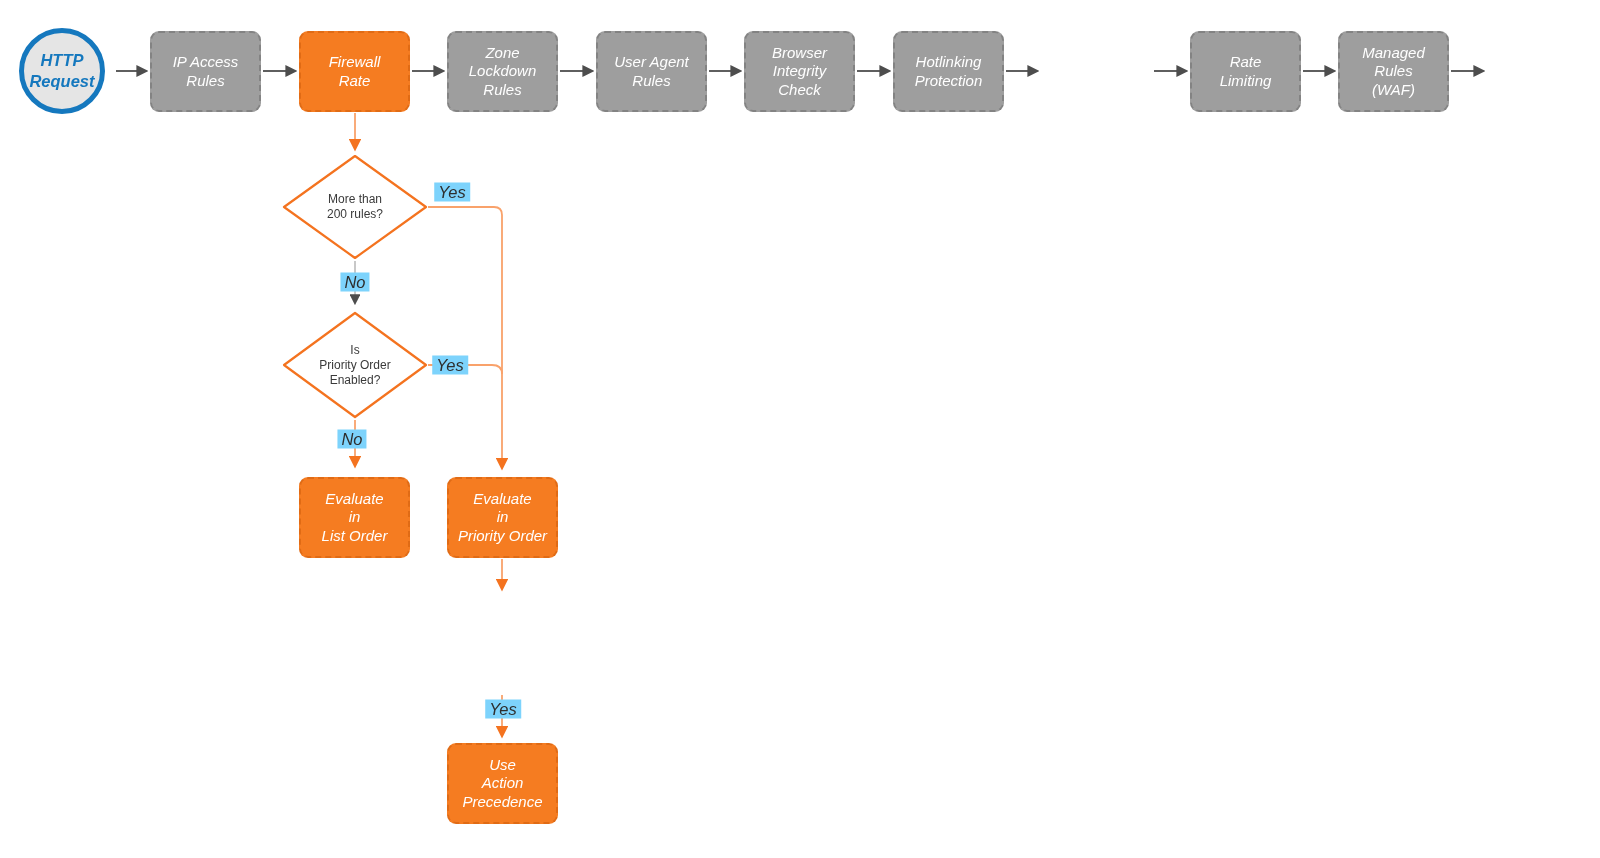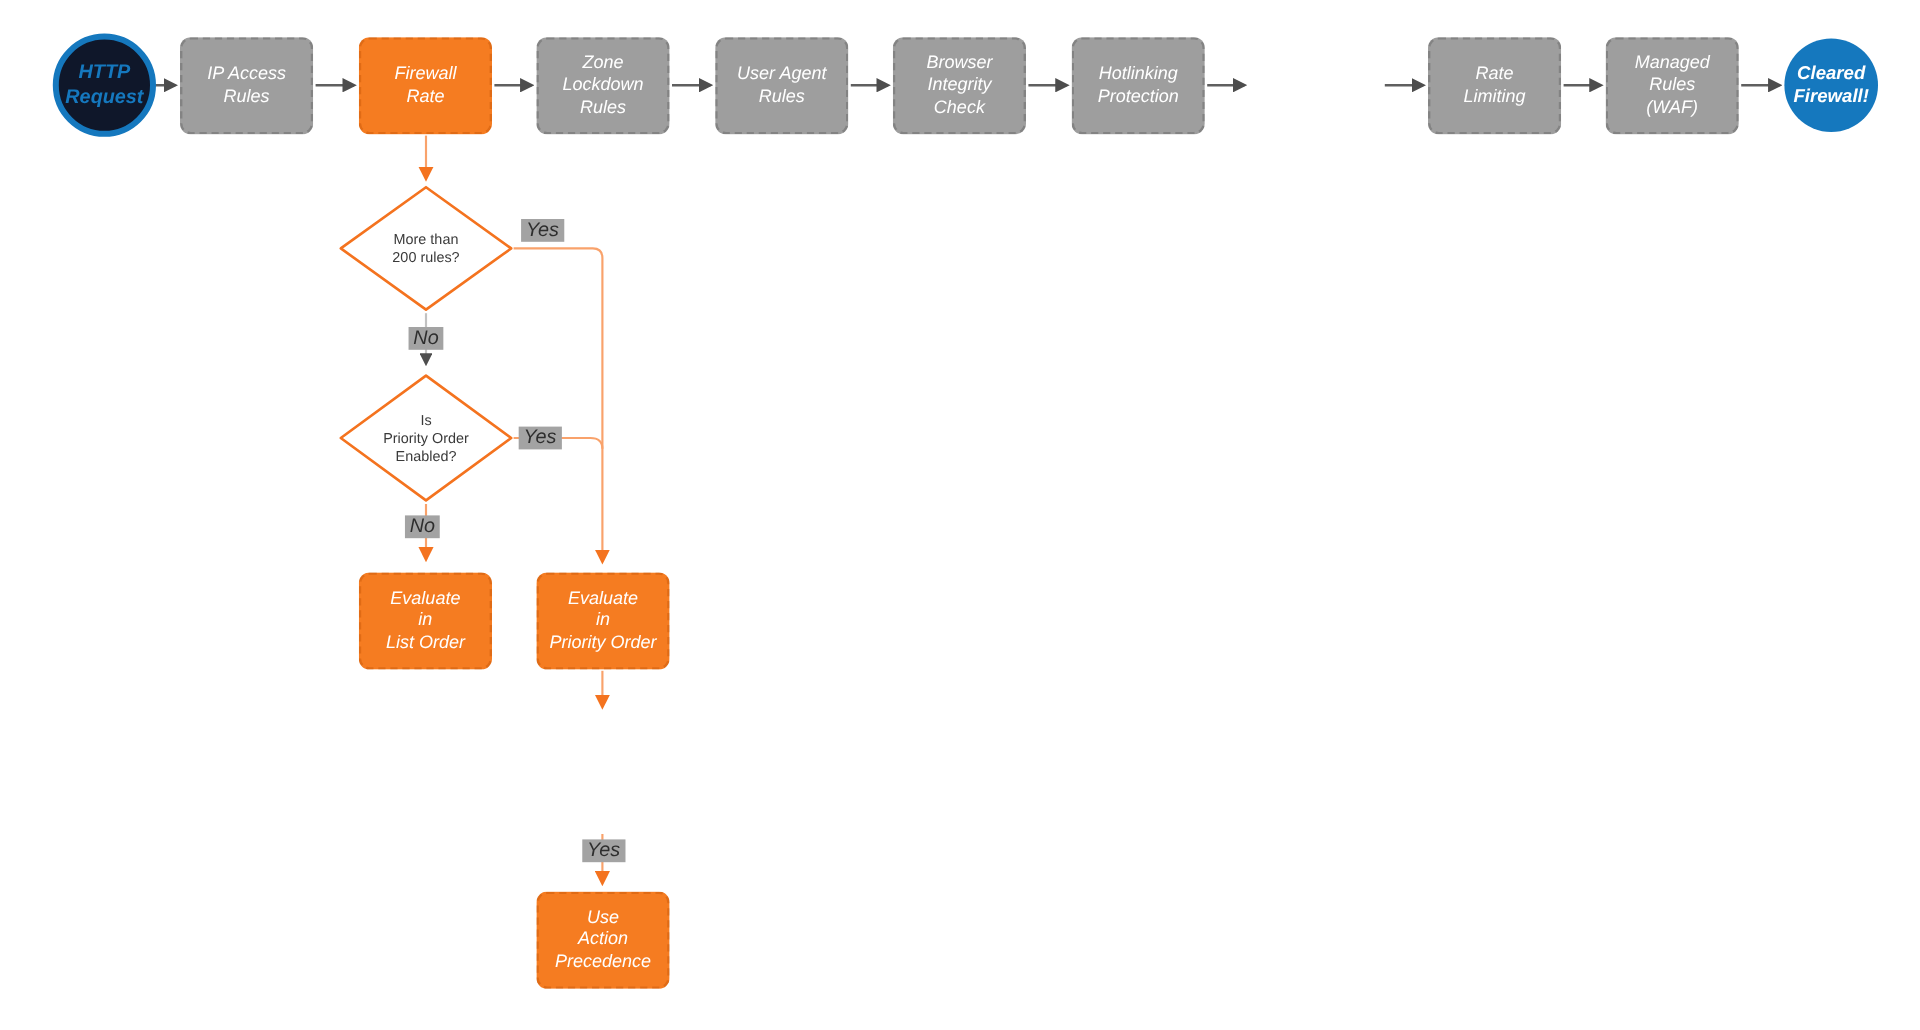--- a/index.html
+++ b/index.html
@@ -21,39 +21,39 @@
   .chain{stroke:var(--connector-line);stroke-width:2;fill:none;marker-end:url(#ah-dark);}
   .oc{stroke:var(--connector-orange);stroke-width:1.8;fill:none;marker-end:url(#ah-orange);}
   .oc-plain{stroke:var(--connector-orange);stroke-width:1.8;fill:none;}
   .gc{stroke:var(--connector-gray);stroke-width:1.8;fill:none;marker-end:url(#ah-dark);}
   .mk-dark{fill:var(--connector-dark);}
   .mk-orange{fill:#F4731F;}
 
   .node{position:absolute;display:flex;align-items:center;justify-content:center;
         text-align:center;white-space:pre-line;}
   .circle{border-radius:50%;font-style:italic;font-weight:bold;line-height:1.25;}
-  .start-circle{left:44px;top:28px;width:86px;height:86px;background:#0f172a;
+  .start-circle{left:19px;top:28px;width:86px;height:86px;background:#e5e5e5;
         border:5px solid var(--blue);color:var(--blue);font-size:16.5px;}
   .end-circle{left:1487px;top:32px;width:78px;height:78px;background:var(--blue);
         color:#fff;font-size:15.5px;}
   .box{width:111px;height:81px;border-radius:9px;font-style:italic;font-size:15px;
         line-height:1.22;color:#fff;}
   .box.gray{background:var(--gray-node);border:2px dashed var(--gray-border);}
   .box.orange{background:var(--orange);border:2px dashed var(--orange-border);}
   .step{top:31px;}
 
   .diamond{position:absolute;}
   .diamond svg{position:absolute;left:0;top:0;}
   .diamond .dtext{position:absolute;left:0;top:0;width:100%;height:100%;
         display:flex;align-items:center;justify-content:center;text-align:center;
         white-space:pre-line;font-size:12px;line-height:1.25;color:#3A3A3A;}
   .dshape{fill:#fff;stroke:#F4731F;stroke-width:2.2;stroke-linejoin:round;}
 
   .edge-label{position:absolute;transform:translate(-50%,-50%);font-style:italic;
-        font-size:16.5px;color:var(--label-text);background:#a3a3a3;padding:0 4px;}
+        font-size:16.5px;color:var(--label-text);background:#7dd3fc;padding:0 4px;}
 </style>
 </head>
 <body>
 
 <div class="canvas">
 
   <svg class="connector-layer" width="1600" height="858" viewBox="0 0 1600 858">
     <defs>
       <marker id="ah-dark" viewBox="0 0 10 10" refX="8" refY="5" markerWidth="6" markerHeight="6" orient="auto">
         <path d="M0,0L10,5L0,10z" class="mk-dark"></path>
@@ -79,22 +79,20 @@
     <path class="oc-plain" d="M428 365 H492 Q502 365 502 374"></path>
     <path class="oc" d="M355 420 V466"></path>
     <path class="oc" d="M502 559 V589"></path>
     <path class="oc" d="M502 695 V736"></path>
 
     <path class="gc" d="M355 261 V303"></path>
   </svg>
 
   <div class="node circle start-circle">HTTP
 Request</div>
-  <div class="node circle end-circle">Cleared
-Firewall!</div>
 
   <div class="node box gray step" style="left:150px">IP Access
 Rules</div>
   <div class="node box orange step" style="left:299px">Firewall
 Rate</div>
   <div class="node box gray step" style="left:447px">Zone
 Lockdown
 Rules</div>
   <div class="node box gray step" style="left:596px">User Agent
 Rules</div>

